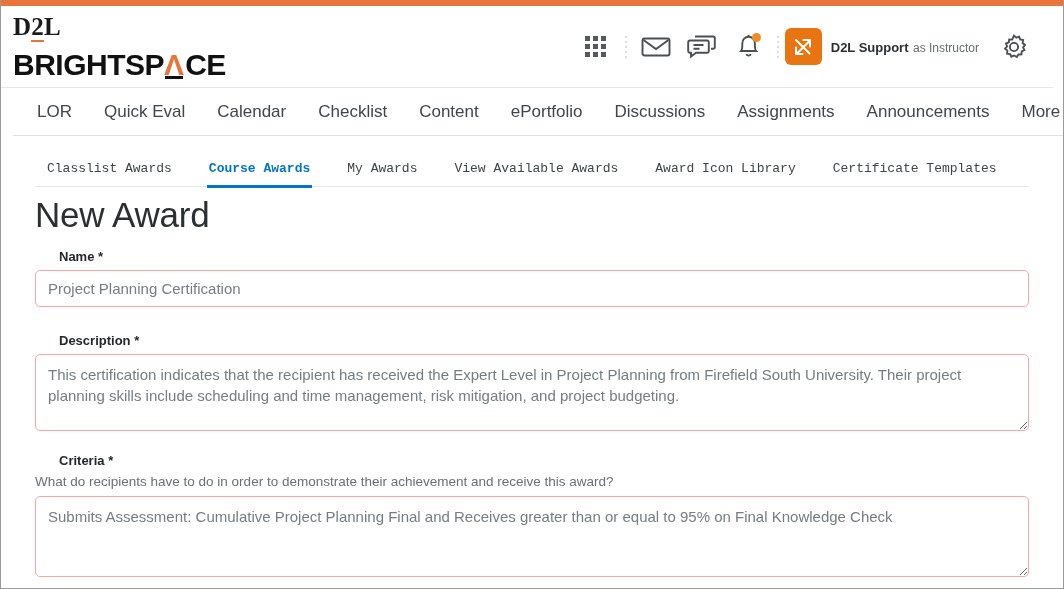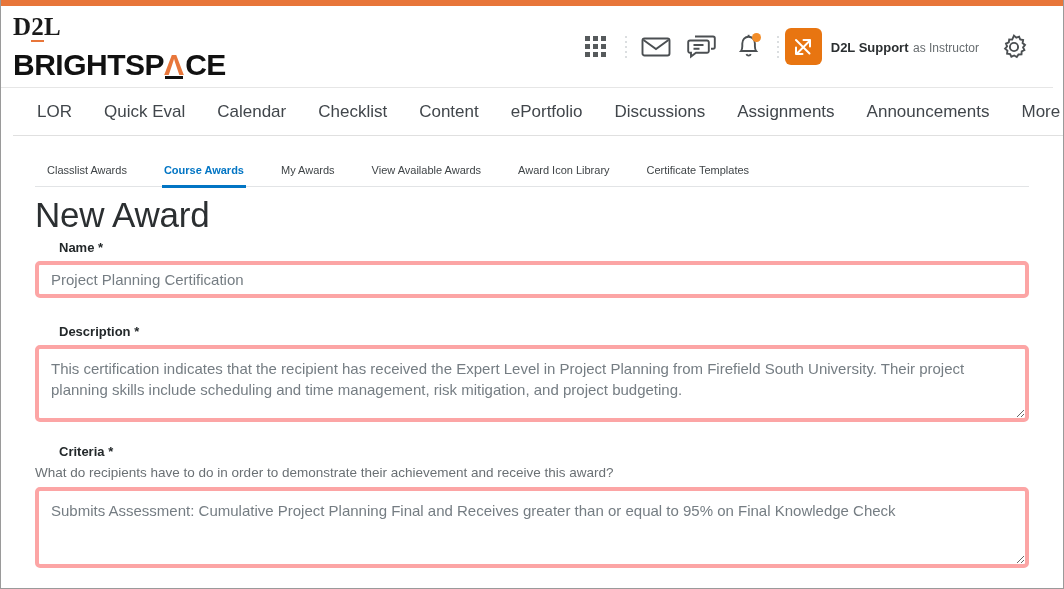--- a/index.html
+++ b/index.html
@@ -212,26 +212,27 @@
   .sub-nav::after {
     content: "";
     position: absolute;
     left: 34px; right: 34px;
     bottom: 0;
     height: 1px;
     background: #e2e4e6;
   }
   .sub-tab {
     position: relative;
-    font-size: 11px;
+    font-size: 13px;
     color: #3f4447;
     padding: 0 12px 11px 12px;
     cursor: pointer;
     white-space: nowrap;
     margin-right: 13px;
+    font-family: Liberation Mono, monospace;
   }
   .sub-tab.active {
     color: #0275c4;
     font-weight: bold;
   }
   .sub-tab.active::after {
     content: "";
     position: absolute;
     left: 10px; right: 10px;
     bottom: -1px;
@@ -245,42 +246,42 @@
     position: absolute;
     top: 195px; left: 0;
     width: 1062px;
     padding: 0 34px;
   }
   .page-title {
     font-size: 35px;
     font-weight: normal;
     color: #2b2f31;
     letter-spacing: -0.2px;
-    margin-bottom: 5px;
+    margin-bottom: 14px;
   }
   .field { margin-bottom: 18px; }
   .field-label {
     font-size: 13px;
     font-weight: bold;
     color: #23282a;
     margin-bottom: 6px;
     display: block;
     margin-left: 24px;
   }
   .req { color: #23282a; font-weight: bold; }
   .field-help {
     font-size: 13.5px;
     color: #6a7074;
     margin: 1px 0 7px 0;
     display: block;
   }
   .text-input,
   .text-area {
     width: 100%;
-    border: 4px solid #fca5a5;
+    border: 1px solid #fca5a5;
     border-radius: 5px;
     background: #ffffff;
     font-family: "Liberation Sans", sans-serif;
     font-size: 15px;
     color: #757d83;
     padding: 10px 12px;
     outline: none;
     display: block;
   }
   .text-input { height: 37px; padding: 8px 12px; }

